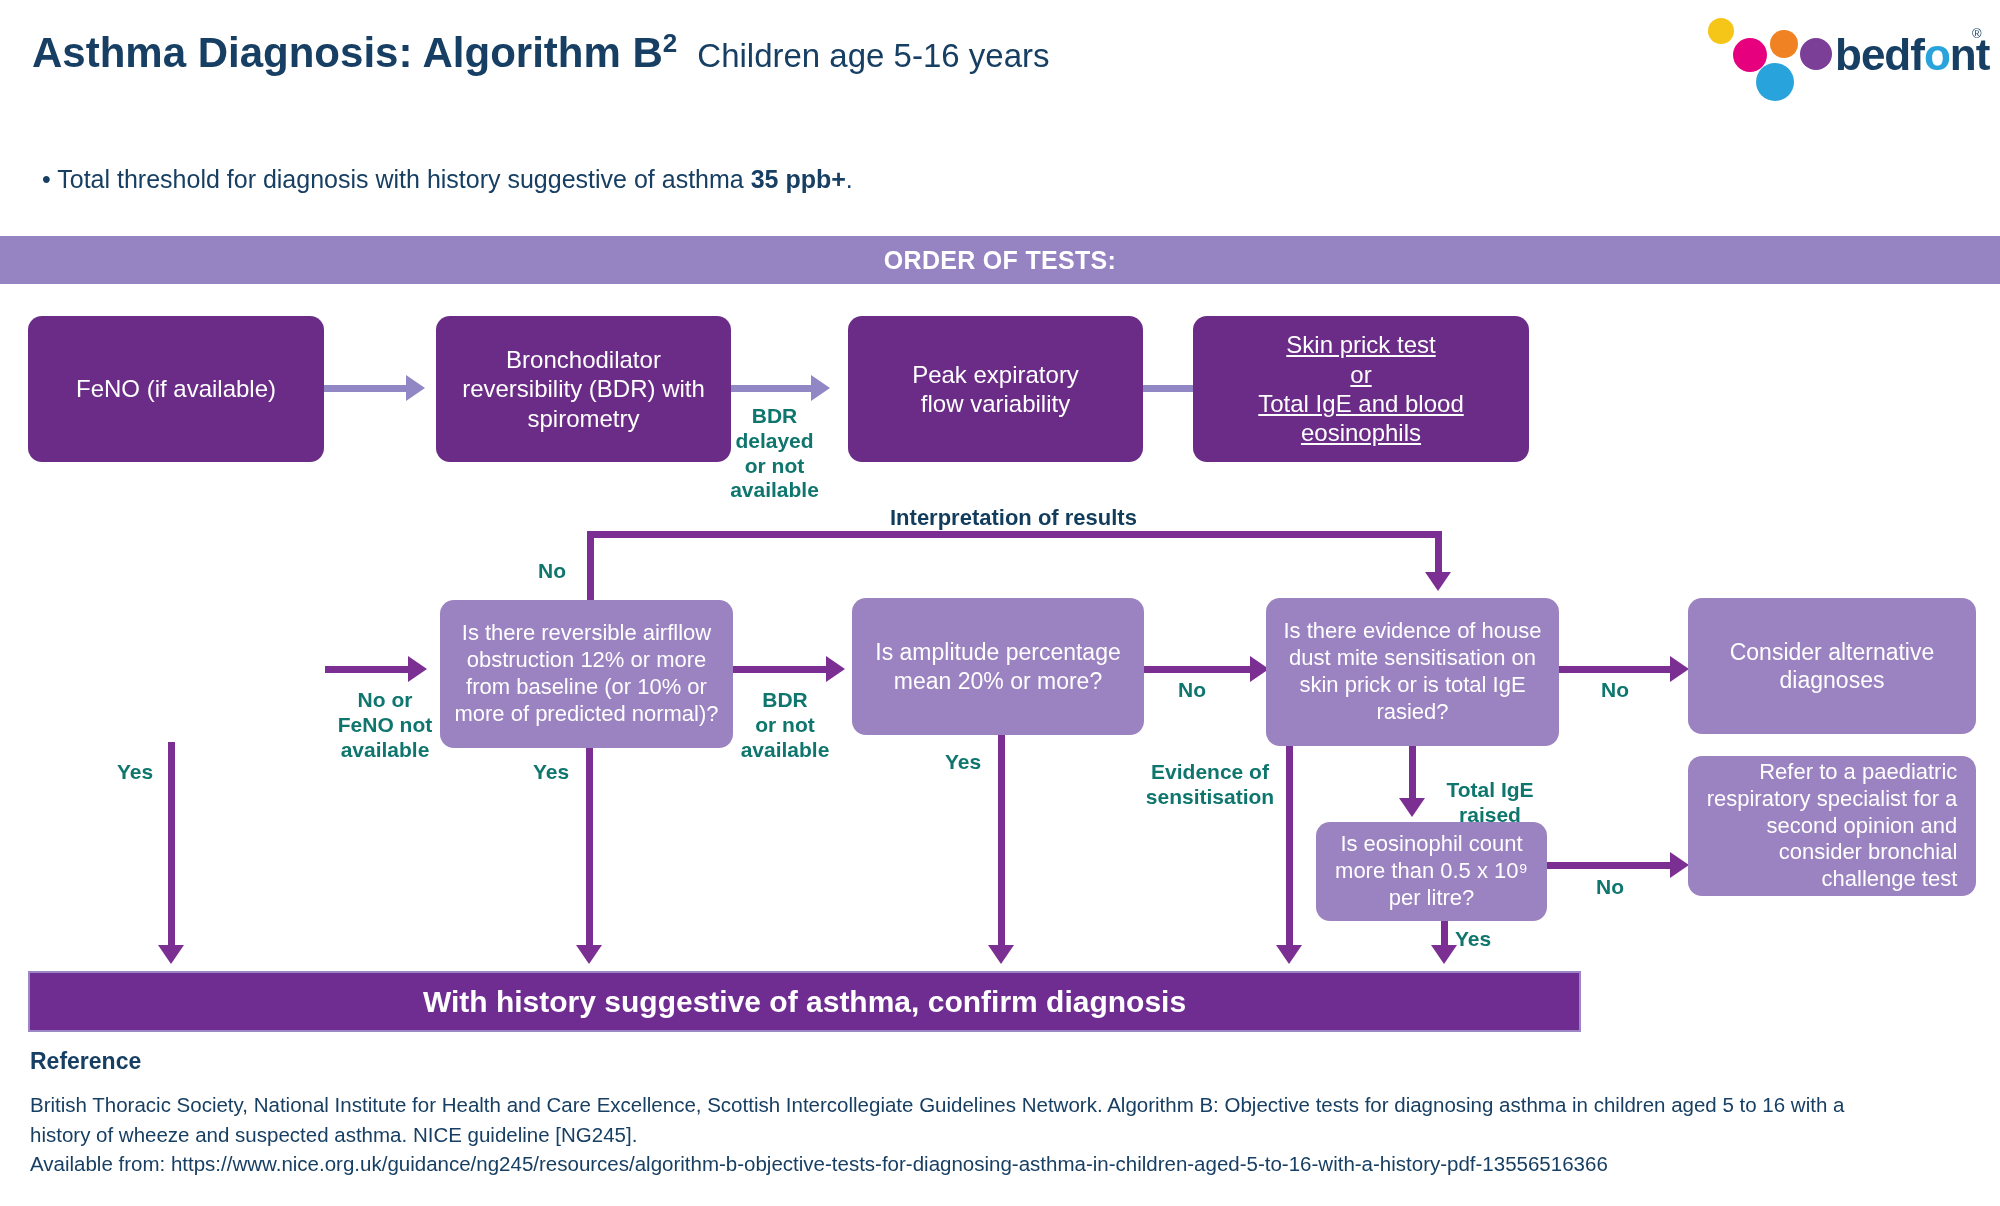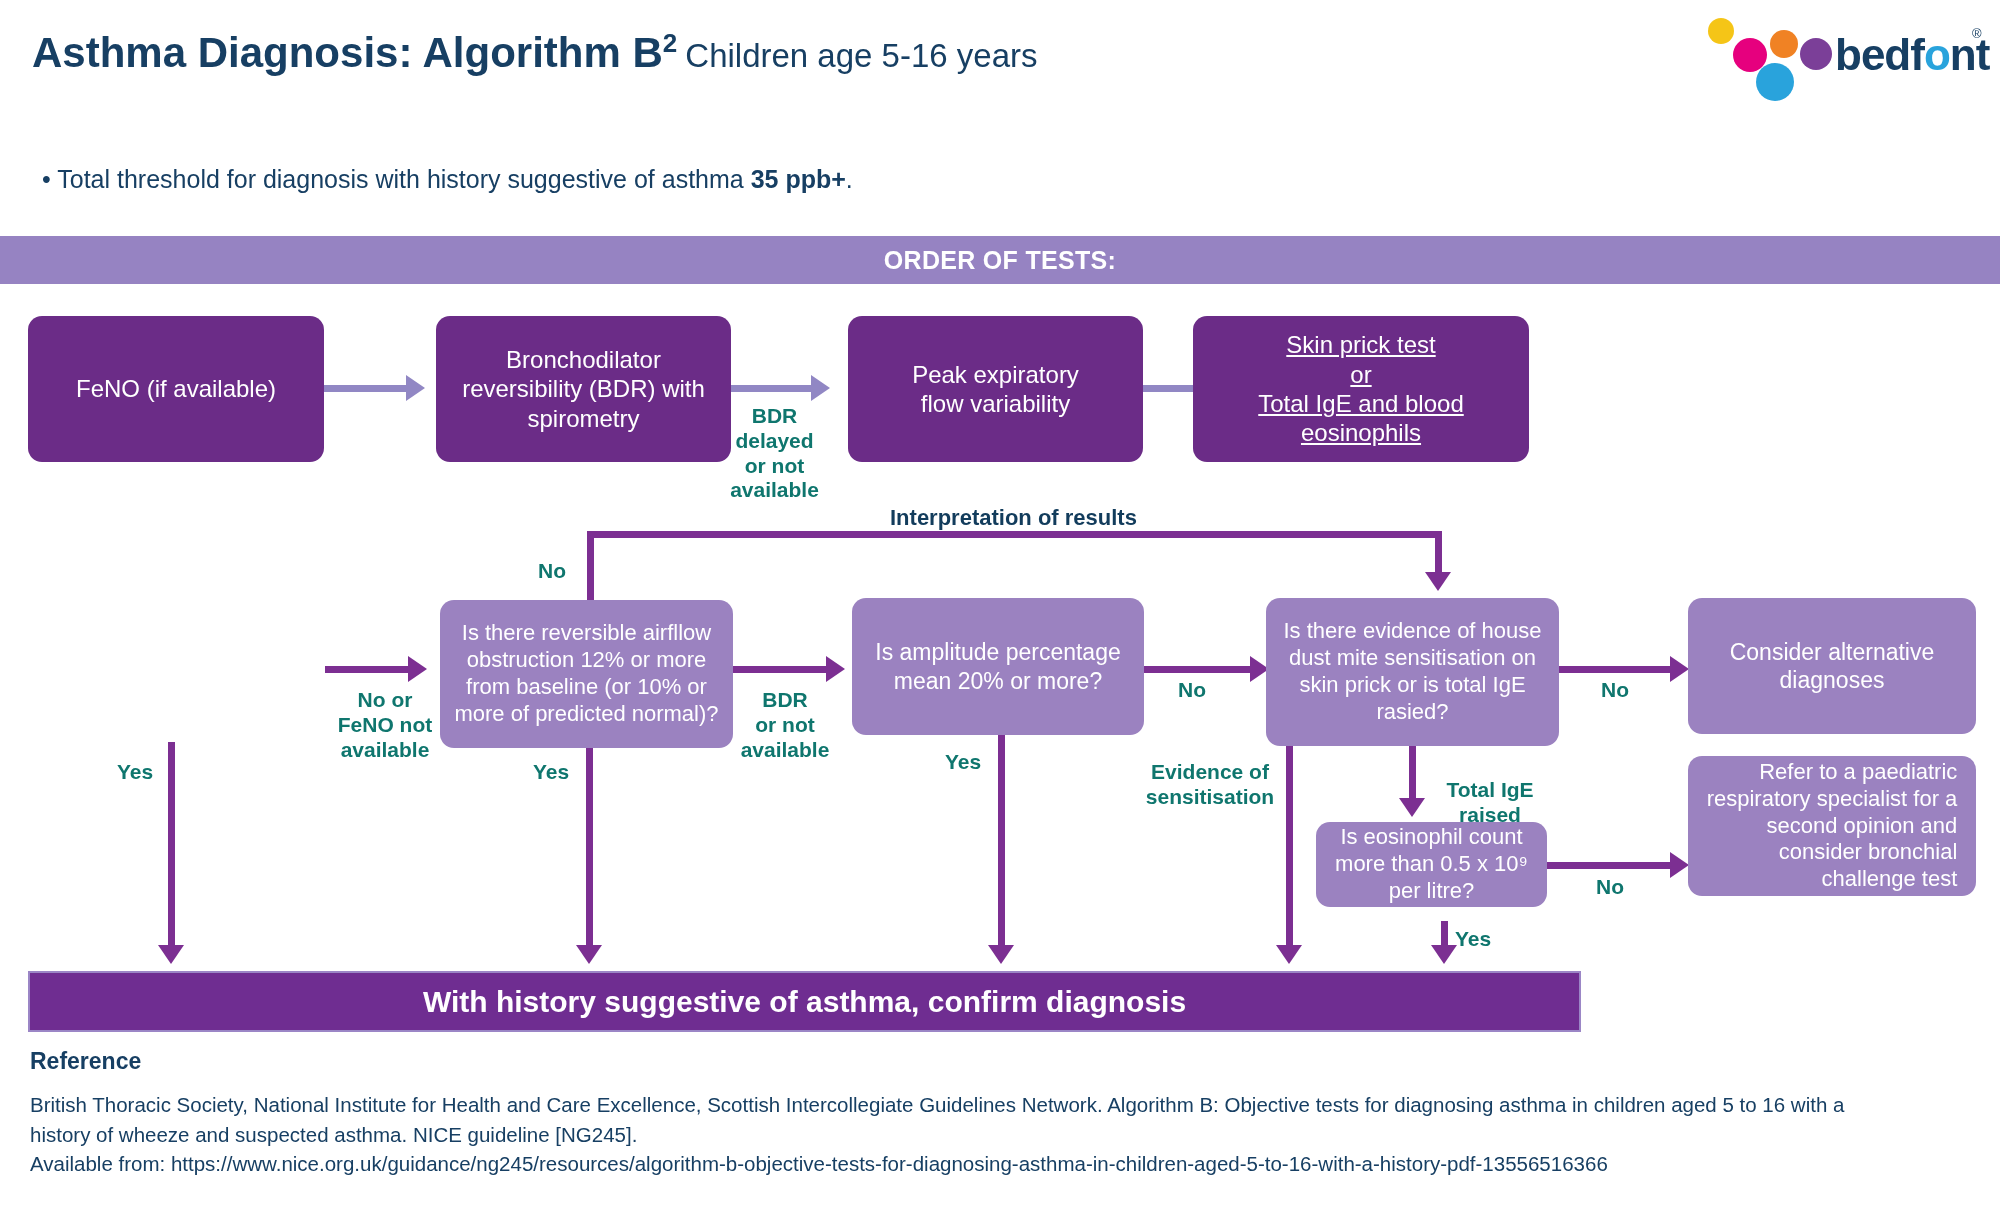--- a/index.html
+++ b/index.html
@@ -15,21 +15,21 @@
   .abs{position:absolute;box-sizing:border-box;}
 
   
   #page-title{
     left:32px;top:28px;
     font-size:42px;font-weight:bold;color:#173f63;
     white-space:nowrap;
   }
   #page-title .sup{font-size:26px;vertical-align:super;font-weight:bold;}
   #page-subtitle{
-    font-size:33px;font-weight:normal;color:#173f63;margin-left:8px;
+    font-size:33px;font-weight:normal;color:#173f63;margin-left:20px;
   }
   #bullet-line{
     left:42px;top:165px;
     font-size:25px;color:#173f63;white-space:nowrap;
   }
   #bullet-line b{font-weight:bold;}
 
   
   .logo-wrap{left:1700px;top:8px;width:285px;height:90px;}
   .dot{position:absolute;border-radius:50%;}
@@ -223,21 +223,21 @@
   <div class="abs vline" style="left:1286px;top:746px;height:201px;"></div>
   <div class="abs arrow-d" style="left:1276px;top:945px;"></div>
   <div class="abs elabel" style="left:1140px;top:760px;width:140px;">Evidence of
 sensitisation</div>
 
   <div class="abs vline" style="left:1409px;top:746px;height:55px;"></div>
   <div class="abs arrow-d" style="left:1399px;top:798px;"></div>
   <div class="abs elabel" style="left:1430px;top:750px;width:120px;margin-top:28px;">Total IgE
 raised</div>
 
-  <div class="abs box light" style="left:1316px;top:822px;width:231px;height:85px;font-size:22px;">
+  <div class="abs box light" style="left:1316px;top:822px;width:231px;height:99px;font-size:22px;">
     <span style="white-space:pre-line;">Is eosinophil count
 more than 0.5 x 10⁹
 per litre?</span>
   </div>
 
   <div class="abs hline" style="left:1547px;top:862px;width:125px;"></div>
   <div class="abs arrow-r" style="left:1670px;top:852px;"></div>
   <div class="abs elabel" style="left:1585px;top:875px;width:50px;">No</div>
 
   <div class="abs vline" style="left:1441px;top:921px;height:26px;"></div>

